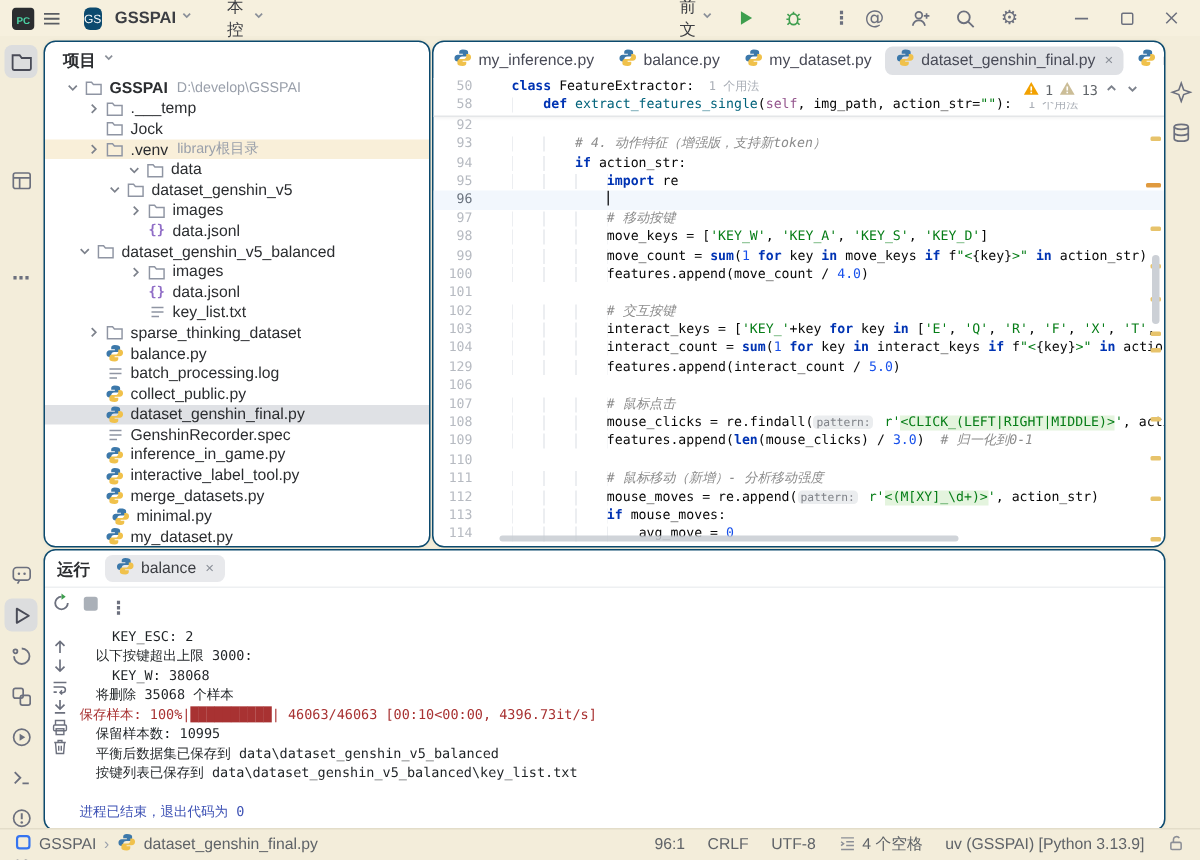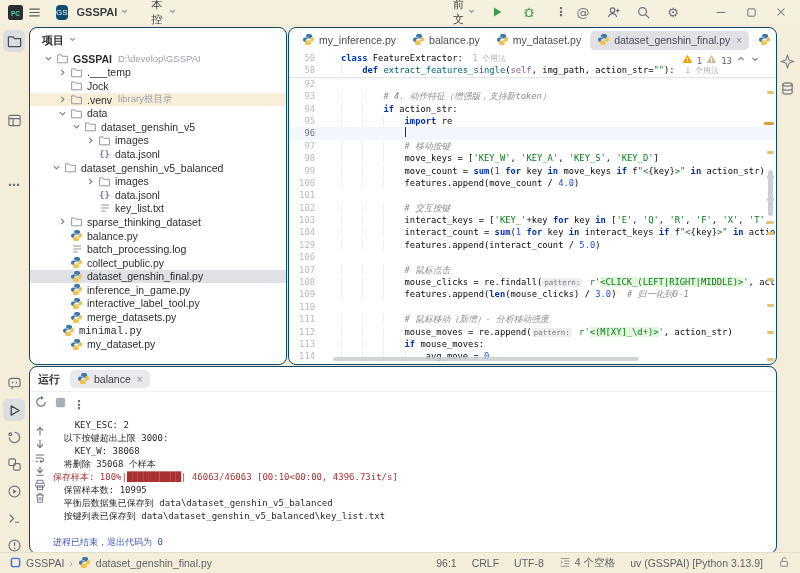--- a/index.html
+++ b/index.html
@@ -309,21 +309,21 @@
             </svg>
           </span>
           <span class="ticon">
             <svg width="13" height="13" viewBox="0 0 16 16">
               <path d="M2 3.5h4.2l1.5 1.8H14v8H2z" fill="none" stroke="#8f95a3" stroke-width="1.2"></path>
             </svg>
           </span>
           <span class="lbl">.venv</span>
           <span class="sfx">library根目录</span>
         </div>
-        <div class="tree-row" style="padding-left: 26px;">
+        <div class="tree-row" style="padding-left: 26px; margin-left: 27px;">
           <span class="tw">
             <svg width="9" height="9" viewBox="0 0 10 10">
               <path d="M2 3.5l3 3 3-3" fill="none" stroke="#7d828c" stroke-width="1.3"></path>
             </svg>
           </span>
           <span class="ticon">
             <svg width="13" height="13" viewBox="0 0 16 16">
               <path d="M2 3.5h4.2l1.5 1.8H14v8H2z" fill="none" stroke="#8f95a3" stroke-width="1.2"></path>
             </svg>
           </span>
@@ -452,20 +452,29 @@
             <svg width="13" height="13" viewBox="0 0 16 16">
               <path d="M8 1.2c-1.9 0-2.9.8-2.9 2v1.6h3v.7H3.9C2.3 5.5 1.2 6.6 1.2 8.4S2.3 11 3.9 11h1.2V9.3c0-1.3 1.1-2.4 2.4-2.4h2.9c1.1 0 2-.9 2-2V3.2c0-1.2-1.2-2-4.4-2z" fill="#3c78aa"></path>
               <path d="M8 14.8c1.9 0 2.9-.8 2.9-2v-1.6h-3v-.7h4.2c1.6 0 2.7-1.1 2.7-2.9S13.7 5 12.1 5h-1.2v1.7c0 1.3-1.1 2.4-2.4 2.4H5.6c-1.1 0-2 .9-2 2v1.7c0 1.2 1.2 2 4.4 2z" fill="#f0c14b"></path>
             </svg>
           </span>
           <span class="lbl">dataset_genshin_final.py</span>
         </div>
         <div class="tree-row" style="padding-left: 26px;">
           <span class="tw"></span>
           <span class="ticon">
+            <svg width="12" height="12" viewBox="0 0 12 12">
+              <path d="M2 3h8M2 6h8M2 9h5" stroke="#8f95a3" stroke-width="1.1"></path>
+            </svg>
+          </span>
+          <span class="lbl">GenshinRecorder.spec</span>
+        </div>
+        <div class="tree-row" style="padding-left: 26px;">
+          <span class="tw"></span>
+          <span class="ticon">
             <svg width="13" height="13" viewBox="0 0 16 16">
               <path d="M8 1.2c-1.9 0-2.9.8-2.9 2v1.6h3v.7H3.9C2.3 5.5 1.2 6.6 1.2 8.4S2.3 11 3.9 11h1.2V9.3c0-1.3 1.1-2.4 2.4-2.4h2.9c1.1 0 2-.9 2-2V3.2c0-1.2-1.2-2-4.4-2z" fill="#3c78aa"></path>
               <path d="M8 14.8c1.9 0 2.9-.8 2.9-2v-1.6h-3v-.7h4.2c1.6 0 2.7-1.1 2.7-2.9S13.7 5 12.1 5h-1.2v1.7c0 1.3-1.1 2.4-2.4 2.4H5.6c-1.1 0-2 .9-2 2v1.7c0 1.2 1.2 2 4.4 2z" fill="#f0c14b"></path>
             </svg>
           </span>
           <span class="lbl">inference_in_game.py</span>
         </div>
         <div class="tree-row" style="padding-left: 26px;">
           <span class="tw"></span>
           <span class="ticon">
@@ -479,21 +488,21 @@
         <div class="tree-row" style="padding-left: 26px;">
           <span class="tw"></span>
           <span class="ticon">
             <svg width="13" height="13" viewBox="0 0 16 16">
               <path d="M8 1.2c-1.9 0-2.9.8-2.9 2v1.6h3v.7H3.9C2.3 5.5 1.2 6.6 1.2 8.4S2.3 11 3.9 11h1.2V9.3c0-1.3 1.1-2.4 2.4-2.4h2.9c1.1 0 2-.9 2-2V3.2c0-1.2-1.2-2-4.4-2z" fill="#3c78aa"></path>
               <path d="M8 14.8c1.9 0 2.9-.8 2.9-2v-1.6h-3v-.7h4.2c1.6 0 2.7-1.1 2.7-2.9S13.7 5 12.1 5h-1.2v1.7c0 1.3-1.1 2.4-2.4 2.4H5.6c-1.1 0-2 .9-2 2v1.7c0 1.2 1.2 2 4.4 2z" fill="#f0c14b"></path>
             </svg>
           </span>
           <span class="lbl">merge_datasets.py</span>
         </div>
-        <div class="tree-row" style="padding-left: 18px; font-family: Liberation Mono, monospace;">
+        <div class="tree-row" style="padding-left: 30px;">
           <span class="tw"></span>
           <span class="ticon">
             <svg width="13" height="13" viewBox="0 0 16 16">
               <path d="M8 1.2c-1.9 0-2.9.8-2.9 2v1.6h3v.7H3.9C2.3 5.5 1.2 6.6 1.2 8.4S2.3 11 3.9 11h1.2V9.3c0-1.3 1.1-2.4 2.4-2.4h2.9c1.1 0 2-.9 2-2V3.2c0-1.2-1.2-2-4.4-2z" fill="#3c78aa"></path>
               <path d="M8 14.8c1.9 0 2.9-.8 2.9-2v-1.6h-3v-.7h4.2c1.6 0 2.7-1.1 2.7-2.9S13.7 5 12.1 5h-1.2v1.7c0 1.3-1.1 2.4-2.4 2.4H5.6c-1.1 0-2 .9-2 2v1.7c0 1.2 1.2 2 4.4 2z" fill="#f0c14b"></path>
             </svg>
           </span>
           <span class="lbl">minimal.py</span>
         </div>
         <div class="tree-row" style="padding-left: 26px;">

